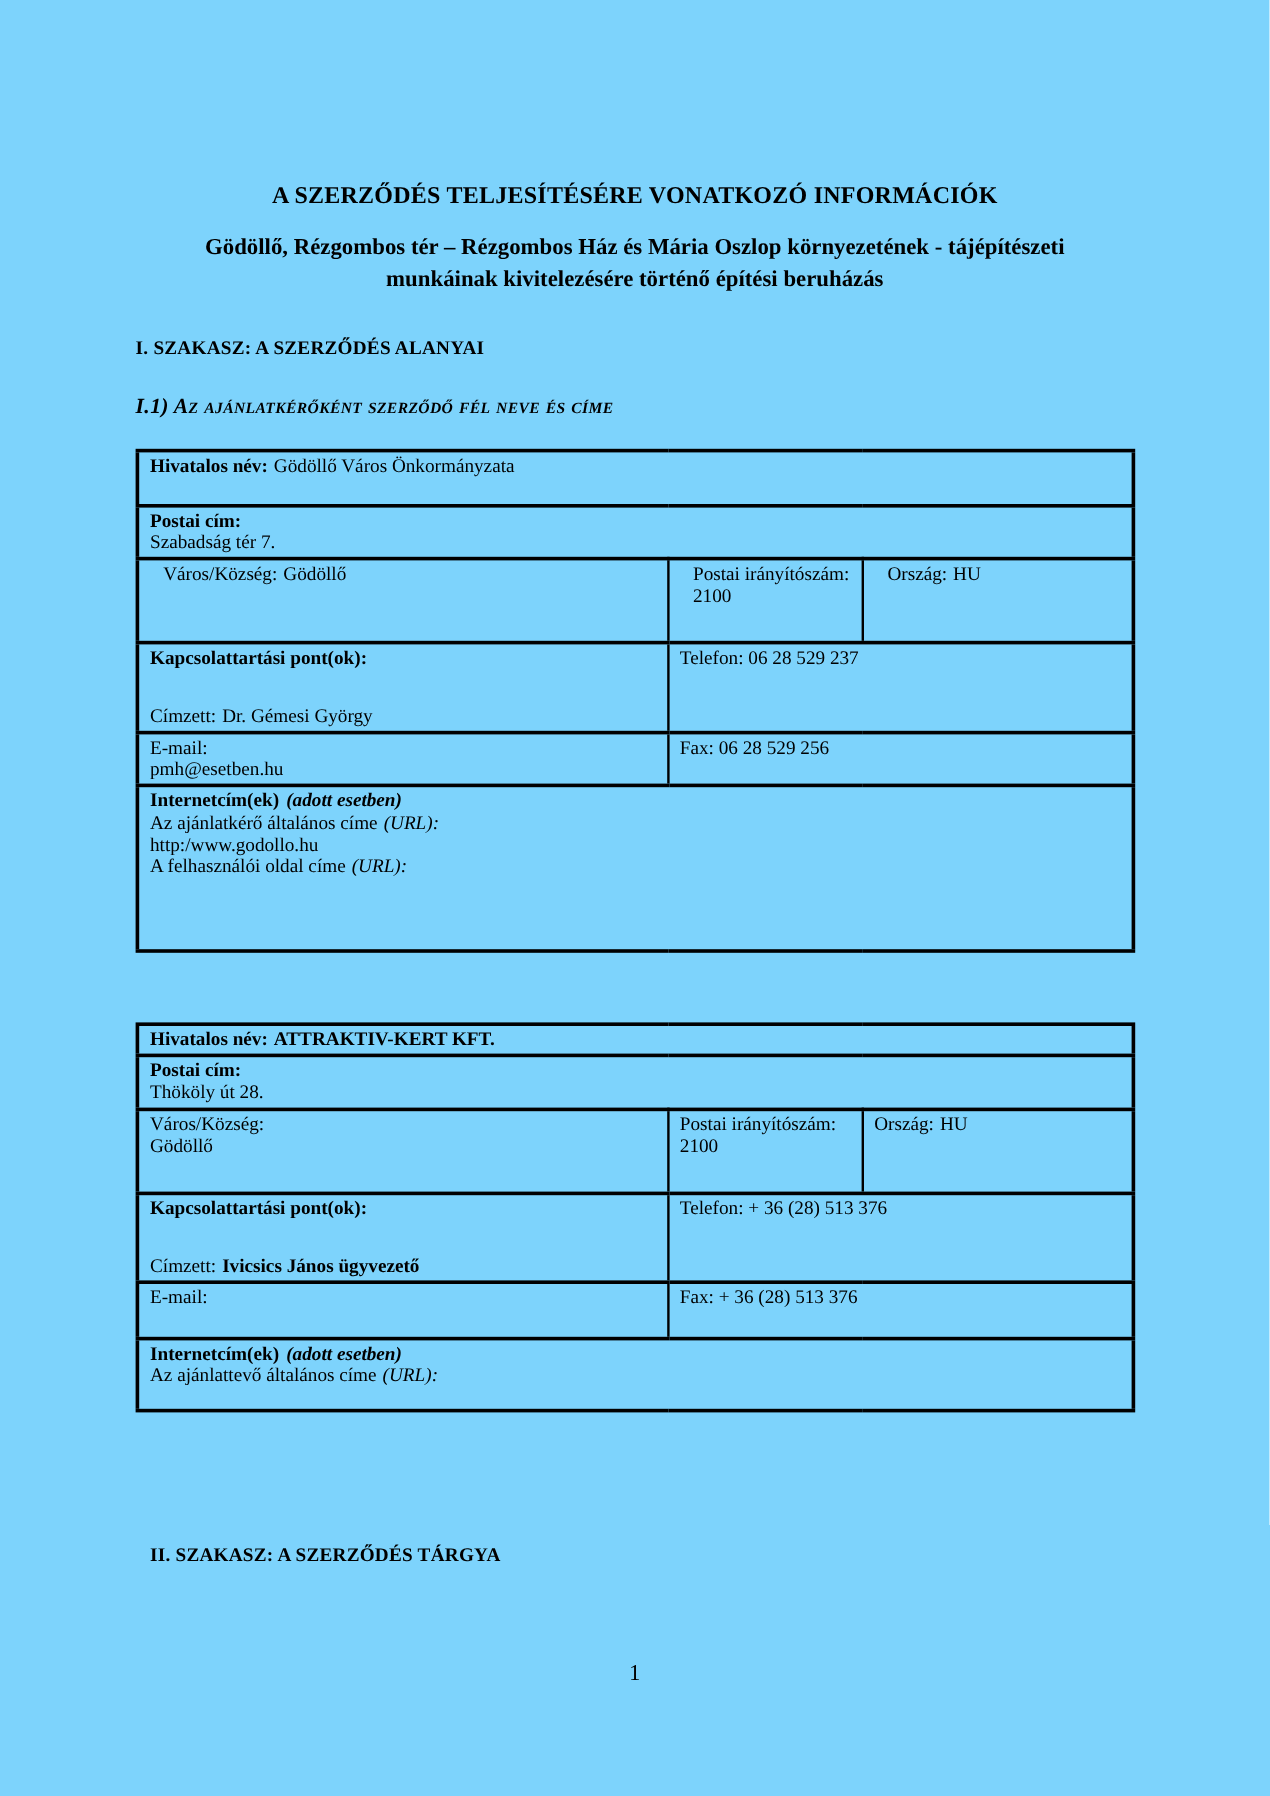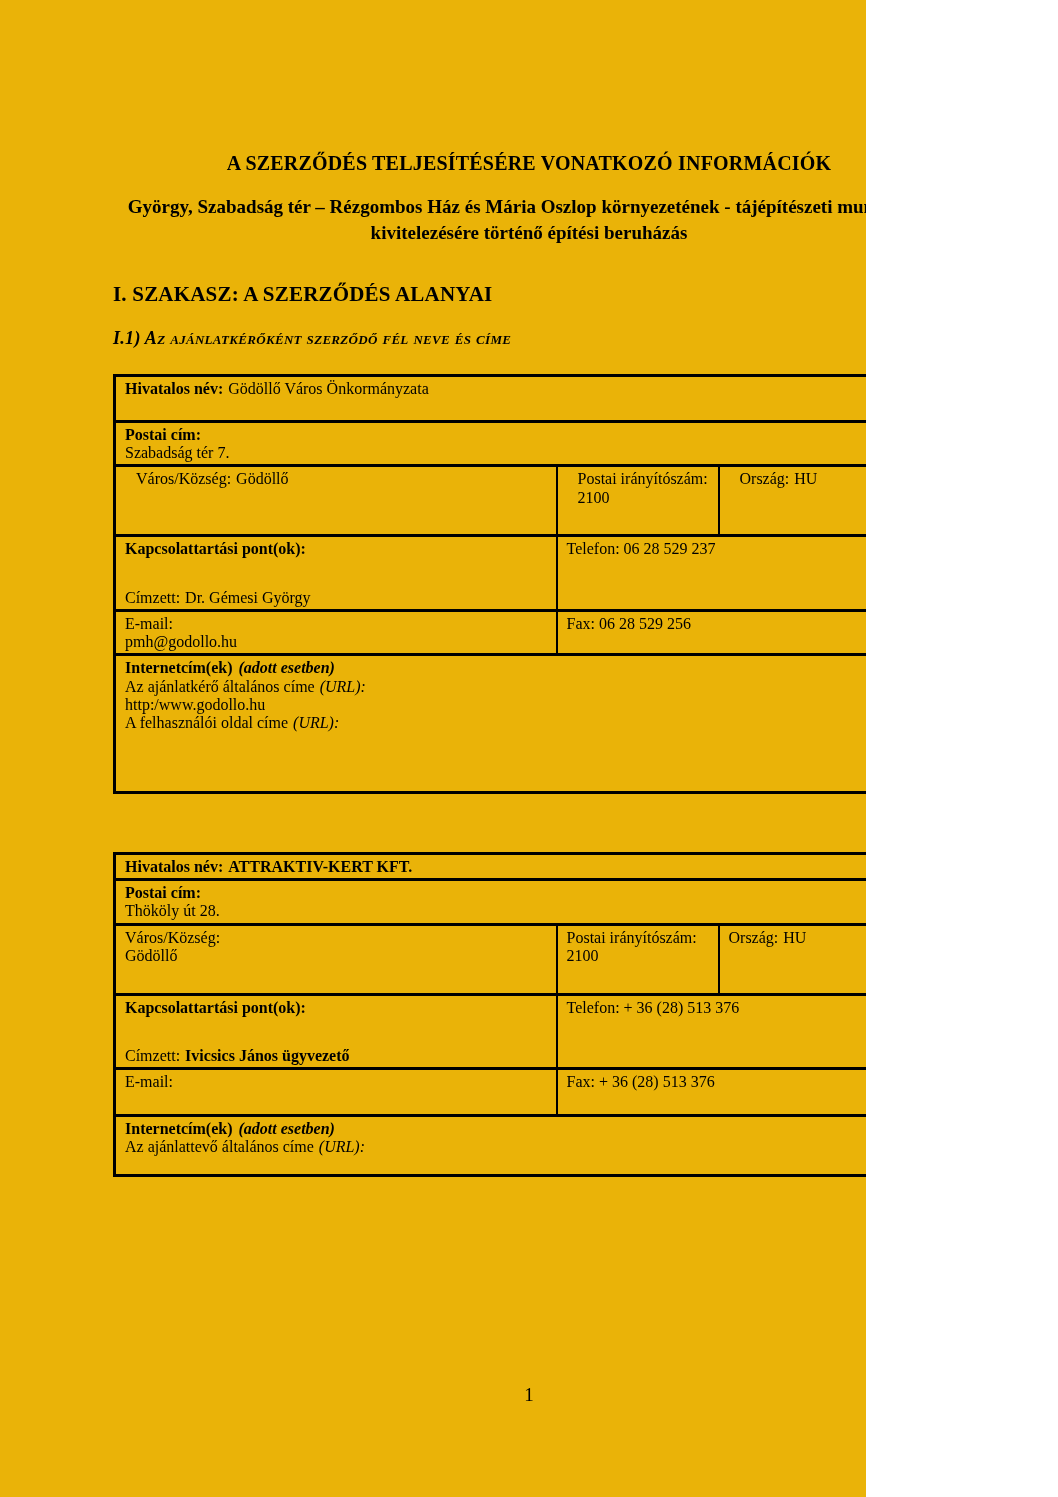--- a/index.html
+++ b/index.html
@@ -2,29 +2,29 @@
 <html><head>
 <meta charset="utf-8">
 <style>
   html, body { margin: 0; padding: 0; background: #ffffff; }
   * { box-sizing: border-box; }
   body {
     width: 1058px; height: 1497px;
     font-family: "Liberation Serif", "DejaVu Serif", serif;
     color: #000;
   }
-  .page { position: relative; width: 866px; height: 1497px; background: #eab308; overflow: hidden; }
+  .page { position: relative; width: 1058px; height: 1497px; background: #7dd3fc; overflow: hidden; }
   .content { position: absolute; left: 113px; top: 0; width: 832px; height: 1497px; }
 
   .abs { position: absolute; left: 0; width: 100%; }
 
   .title { top: 152px; text-align: center; font-size: 20px; font-weight: bold; letter-spacing: 0.2px; }
   .subtitle { top: 194px; text-align: center; font-size: 19px; font-weight: bold; line-height: 1.38; padding: 0 14px; }
 
-  .sect-heading { font-size: 21px; font-weight: bold; letter-spacing: 0.2px; }
+  .sect-heading { font-size: 16px; font-weight: bold; letter-spacing: 0.2px; }
   .sub-heading { font-size: 18px; font-weight: bold; font-variant: small-caps; letter-spacing: 0.3px; }
 
   #h-sect1 { top: 282px; }
   #h-sub11 { top: 328px; font-style: italic; }
   #h-sub12 { top: 857px; padding-left: 20px; }
   #h-sect2 { top: 1288px; padding-left: 12px; }
   #h-sub21 { top: 1343px; padding-left: 12px; }
 
   table.form { border-collapse: collapse; table-layout: fixed; width: 830px; position: absolute; }
   #table1 { top: 374px; }
@@ -66,21 +66,21 @@
 
   .pagenum { top: 1384px; text-align: center; font-size: 19px; }
 </style>
 </head>
 <body>
 
 <div class="page">
   <div class="content">
 
     <div class="abs title">A SZERZŐDÉS TELJESÍTÉSÉRE VONATKOZÓ INFORMÁCIÓK</div>
-    <div class="abs subtitle">György, Szabadság tér – Rézgombos Ház és Mária Oszlop környezetének - tájépítészeti munkáinak kivitelezésére történő építési beruházás</div>
+    <div class="abs subtitle">Gödöllő, Rézgombos tér – Rézgombos Ház és Mária Oszlop környezetének - tájépítészeti munkáinak kivitelezésére történő építési beruházás</div>
 
     <div class="abs sect-heading" id="h-sect1">I. SZAKASZ: A SZERZŐDÉS ALANYAI</div>
     <div class="abs sub-heading" id="h-sub11">I.1) Az ajánlatkérőként szerződő fél neve és címe</div>
 
     <table class="form" id="table1">
       <colgroup>
           <col class="col1">
           <col class="col2">
           <col class="col3">
         </colgroup>
@@ -115,21 +115,21 @@
             <span>Címzett:</span><span class="val">Dr. Gémesi György</span>
           </div>
         </td>
         <td colspan="2">
           <div>Telefon: 06 28 529 237</div>
         </td>
       </tr>
       <tr class="r5">
         <td>
           <div>E-mail:</div>
-          <div>pmh@godollo.hu</div>
+          <div>pmh@esetben.hu</div>
         </td>
         <td colspan="2">
           <div>Fax: 06 28 529 256</div>
         </td>
       </tr>
       <tr class="r6">
         <td colspan="3">
           <div>
             <span class="lbl">Internetcím(ek)</span><span class="note">(adott esetben)</span>
           </div>
@@ -202,16 +202,17 @@
             <span class="lbl">Internetcím(ek)</span><span class="note">(adott esetben)</span>
           </div>
           <div>
             <span>Az ajánlattevő általános címe</span><span class="it">(URL):</span>
           </div>
         </td>
       </tr>
     </tbody>
       </table>
 
+    <div class="abs sect-heading" id="h-sect2">II. SZAKASZ: A SZERZŐDÉS TÁRGYA</div>
 
     <div class="abs pagenum">1</div>
   </div>
 </div>
 
 </body></html>

